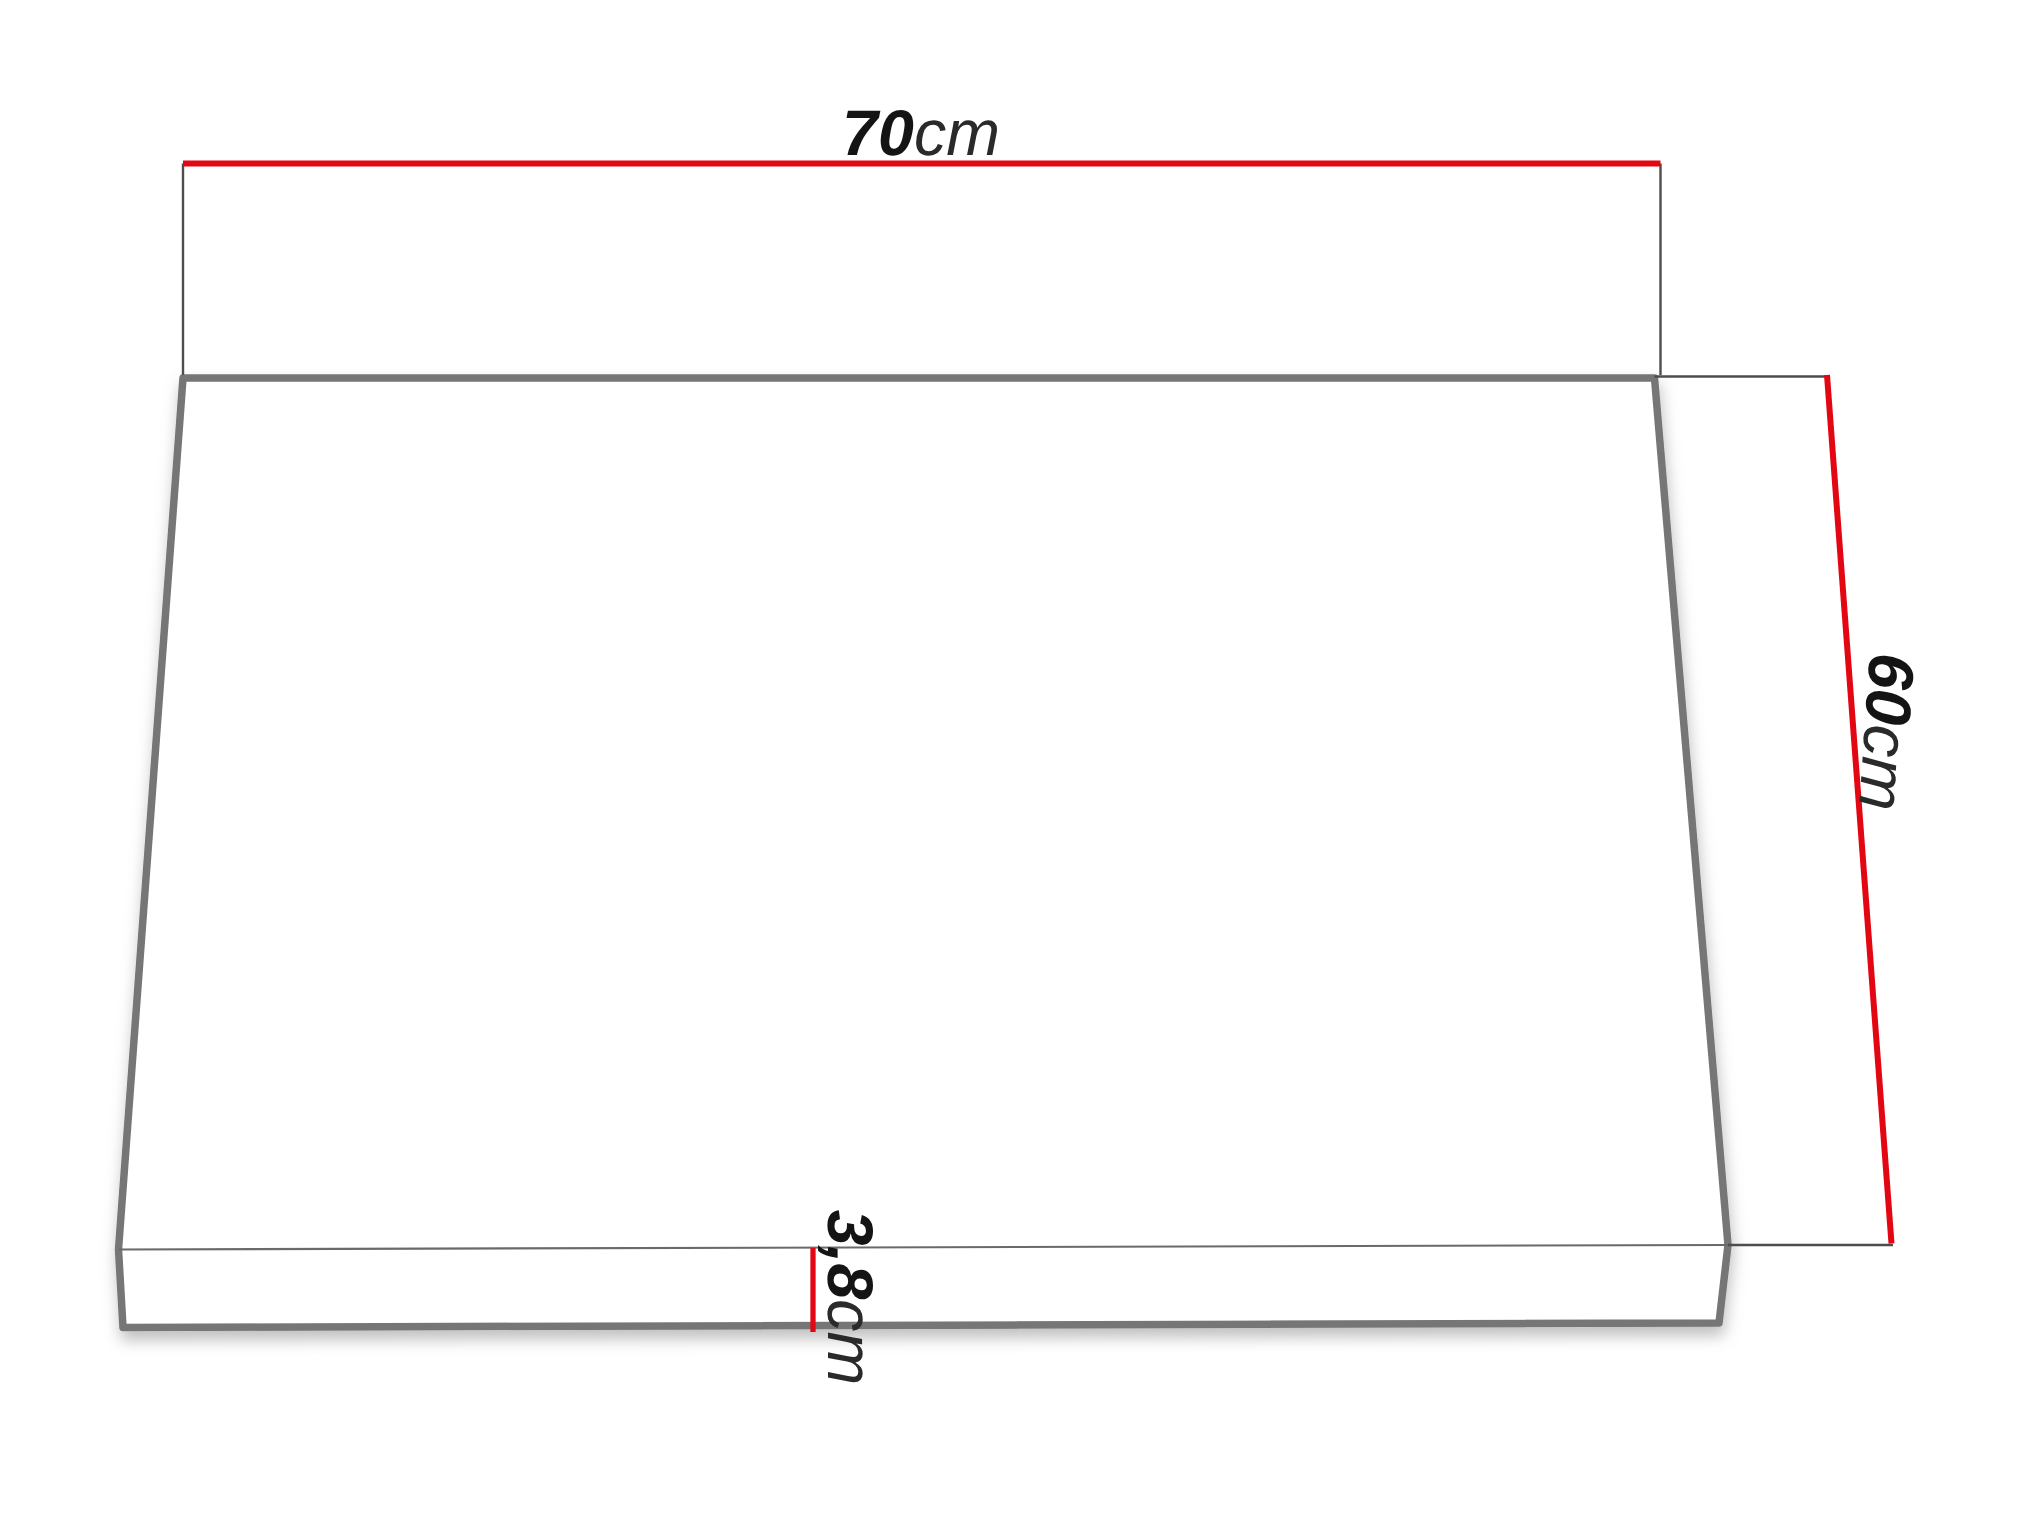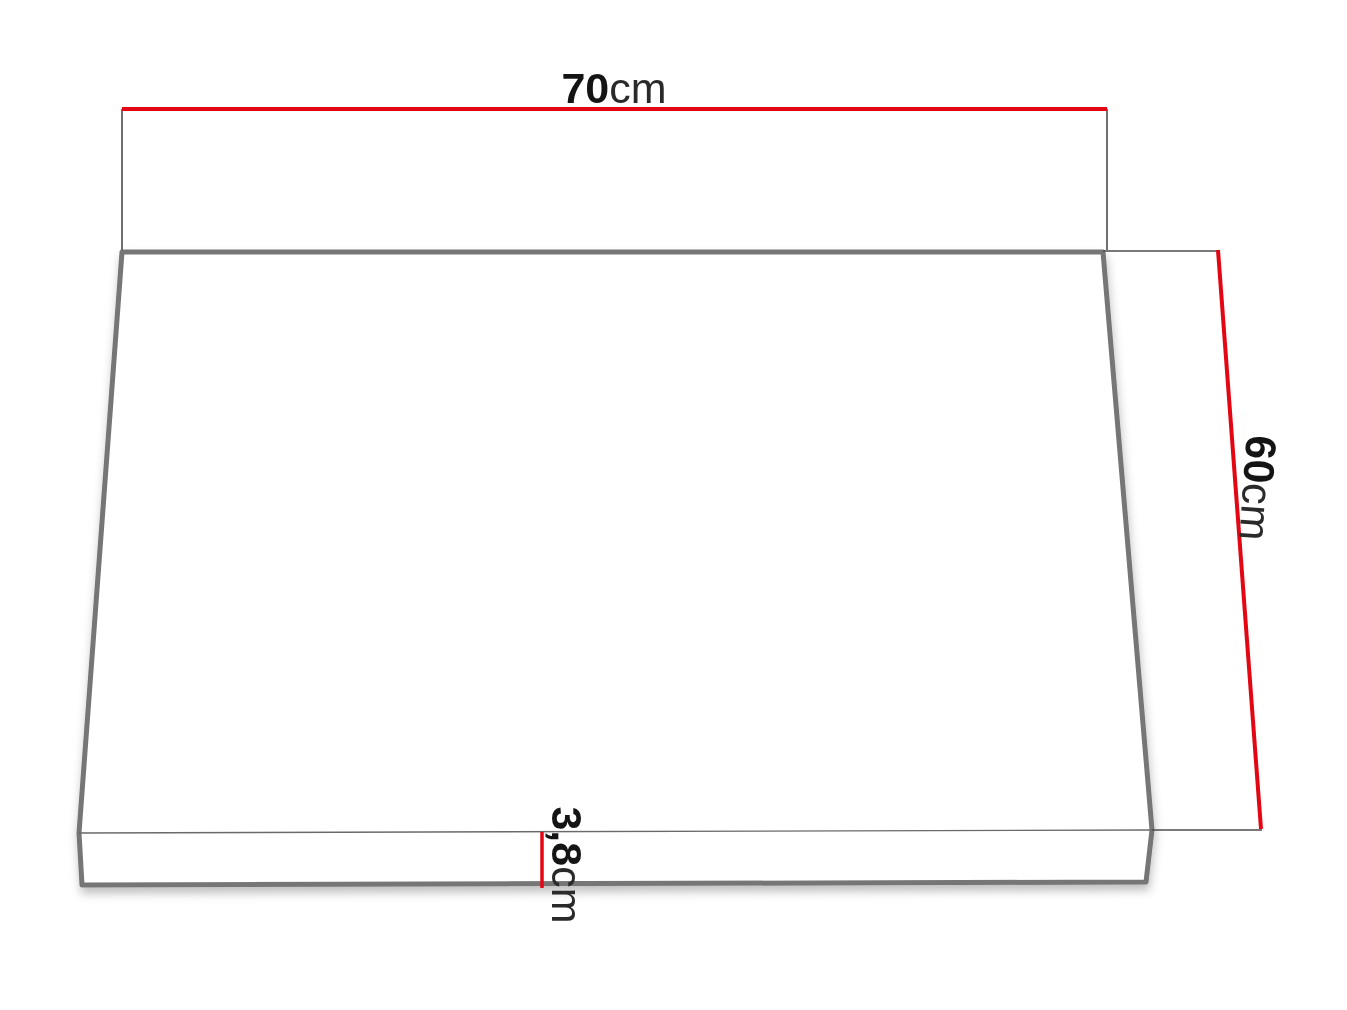--- a/index.html
+++ b/index.html
@@ -7,20 +7,21 @@
     padding: 0;
     background: var(--color-background, #ffffff);
     font-family: "Liberation Sans", sans-serif;
   }
   .stage {
     position: relative;
     width: 1347px;
     height: 1010px;
     background: var(--color-background, #ffffff);
     overflow: hidden;
+    font-style: italic;
   }
   svg { display: block; }
 
   .panel-face {
     fill: #ffffff;
     stroke: var(--color-panel_edge, #767676);
     stroke-width: 5;
     stroke-linejoin: round;
   }
   .thickness-edge {

